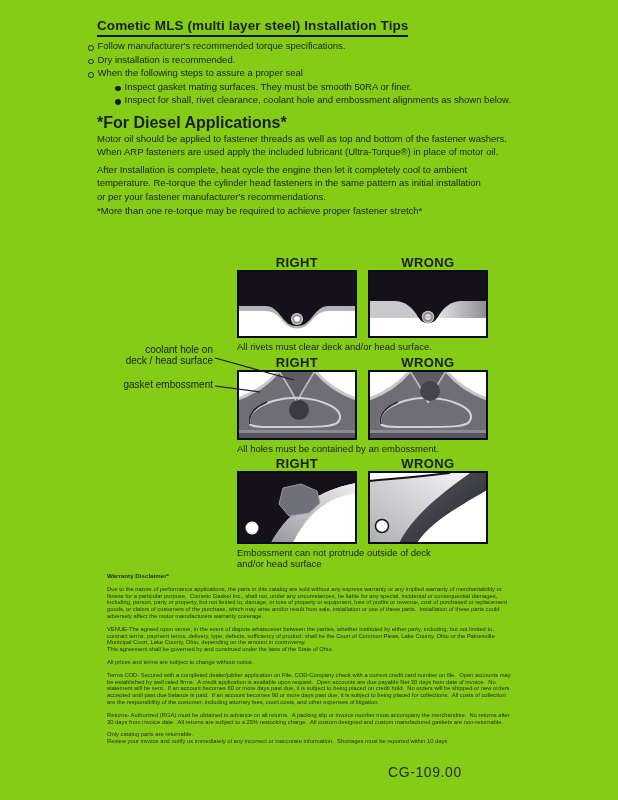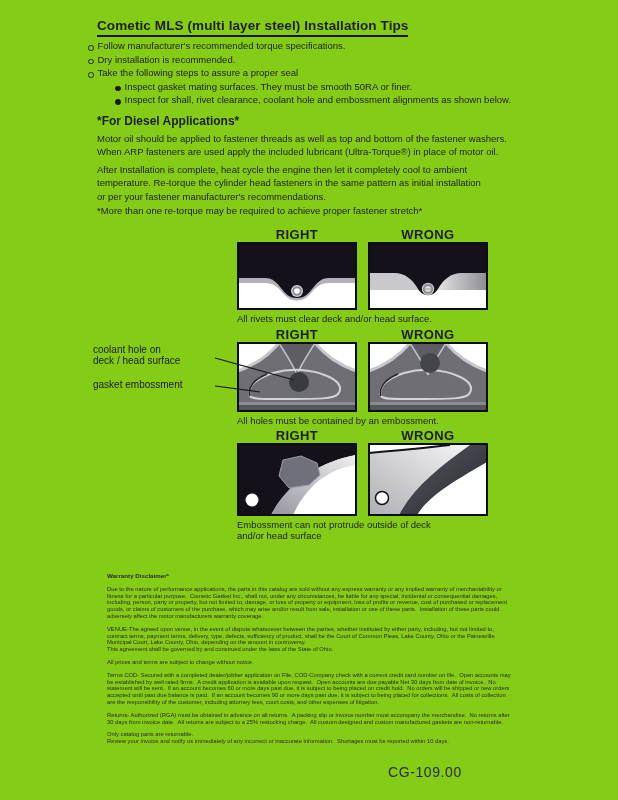--- a/index.html
+++ b/index.html
@@ -9,33 +9,33 @@
   }
   .title{
     position:absolute;left:97px;top:18px;font-size:13.5px;font-weight:700;
     border-bottom:2px solid #15151a;padding-bottom:2px;letter-spacing:.1px;
   }
   .bullets{position:absolute;left:88px;top:39px;font-size:9.5px;}
   .brow{display:flex;align-items:center;line-height:13.5px;}
   .brow.sub{margin-left:27px;}
   .bmark{flex:0 0 auto;width:3.5px;height:3.5px;border:1px solid #222;border-radius:50%;margin:4.5px 4px 0 0;}
   .brow.sub .bmark{background:#15151a;border-color:#15151a;}
-  .h2{position:absolute;left:97px;top:114px;font-size:12px;font-weight:700;}
+  .h2{position:absolute;left:97px;top:114px;font-size:16px;font-weight:700;}
   .para{position:absolute;left:97px;font-size:9.5px;line-height:13.4px;white-space:pre-line;}
   .p1{top:132px;} .p2{top:163px;} .p3{top:204px;}
-  .figpair{position:absolute;left:237px;width:251px;}
+  .figpair{position:absolute;left:237px;width:251px;margin-top:28px;}
   .f1{top:227px;} .f2{top:327px;} .f3{top:428px;}
   .figlabels{display:flex;height:15px;}
   .figlabels span{display:block;font-size:13px;font-weight:600;letter-spacing:.4px;text-align:center;}
   .figlabels .l{width:120px;} .figlabels .r{width:120px;margin-left:11px;}
   .figboxes{display:flex;}
   .figboxes svg{display:block;}
   .figboxes .gap{width:11px;}
   .figcaption{margin-top:3px;font-size:9.5px;line-height:11px;white-space:pre-line;}
-  .callout{position:absolute;text-align:left;font-size:10px;line-height:11px;white-space:pre-line;color:#1b1b1f;}
+  .callout{position:absolute;text-align:right;font-size:10px;line-height:11px;white-space:pre-line;color:#1b1b1f;}
   .co1{left:93px;top:344px;width:120px;}
   .co2{left:93px;top:379px;width:120px;}
   .leaders{position:absolute;left:118px;top:348px;}
   .legal{position:absolute;left:107px;top:573px;width:430px;font-size:5.8px;line-height:6.8px;color:#2a2a2e;}
   .legal .lh{font-weight:700;margin-bottom:6px;font-size:6.2px;}
   .legal p{margin:0 0 6px 0;white-space:pre;}
   .doccode{position:absolute;left:388px;top:764px;font-size:14px;letter-spacing:.6px;color:#2b2b2f;}
 </style>
 </head>
 <body>
@@ -48,21 +48,21 @@
     <div class="brow">
       <span class="bmark"></span>
       <span>Follow manufacturer's recommended torque specifications.</span>
     </div>
     <div class="brow">
       <span class="bmark"></span>
       <span>Dry installation is recommended.</span>
     </div>
     <div class="brow">
       <span class="bmark"></span>
-      <span>Take the following steps to assure a proper seal</span>
+      <span>When the following steps to assure a proper seal</span>
     </div>
     <div class="brow sub">
       <span class="bmark"></span>
       <span>Inspect gasket mating surfaces.  They must be smooth 50RA or finer.</span>
     </div>
     <div class="brow sub">
       <span class="bmark"></span>
       <span>Inspect for shall, rivet clearance, coolant hole and embossment alignments as shown below.</span>
     </div>
   </div>

